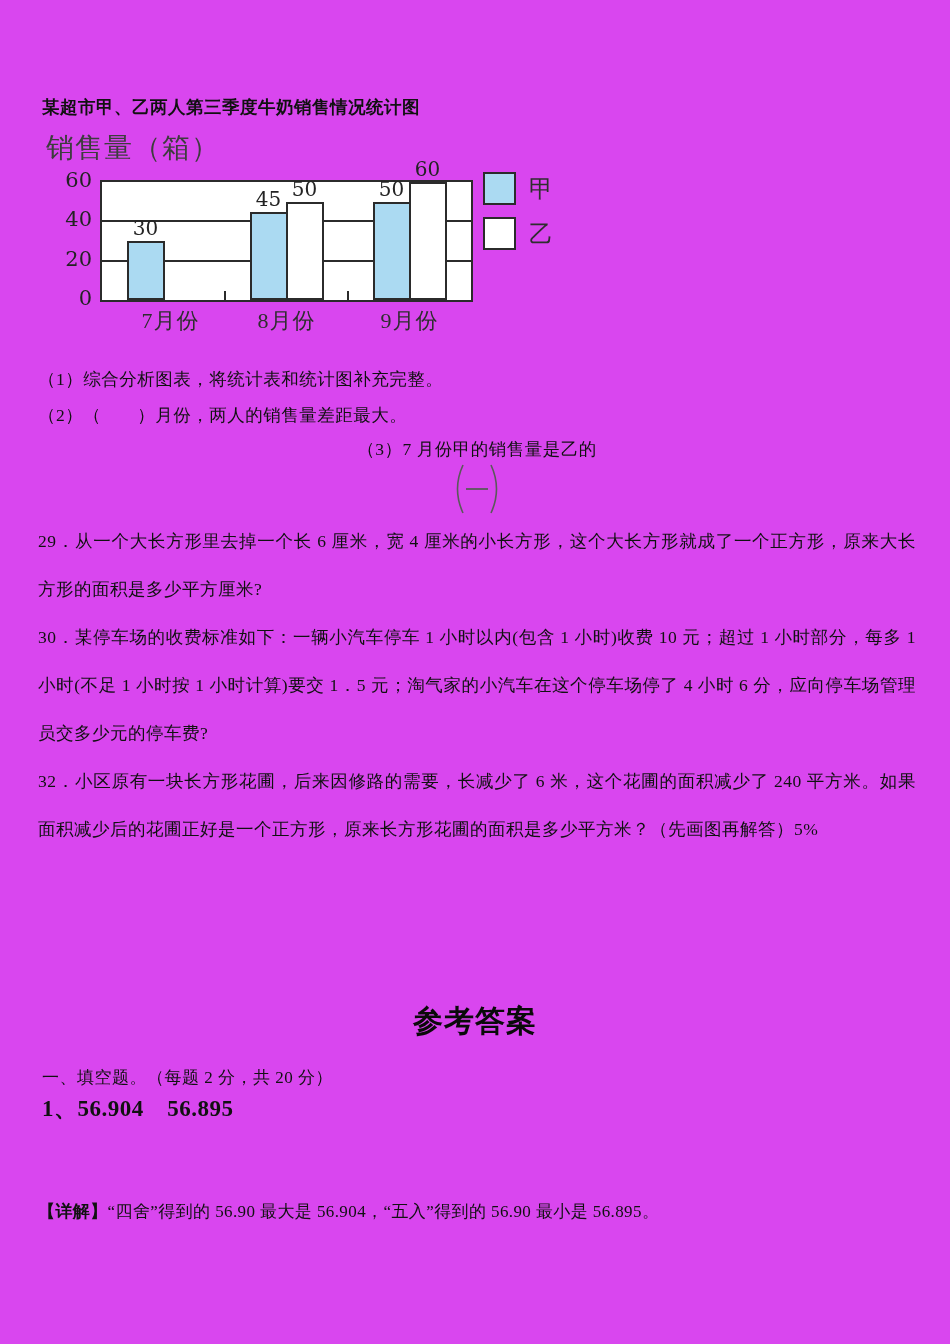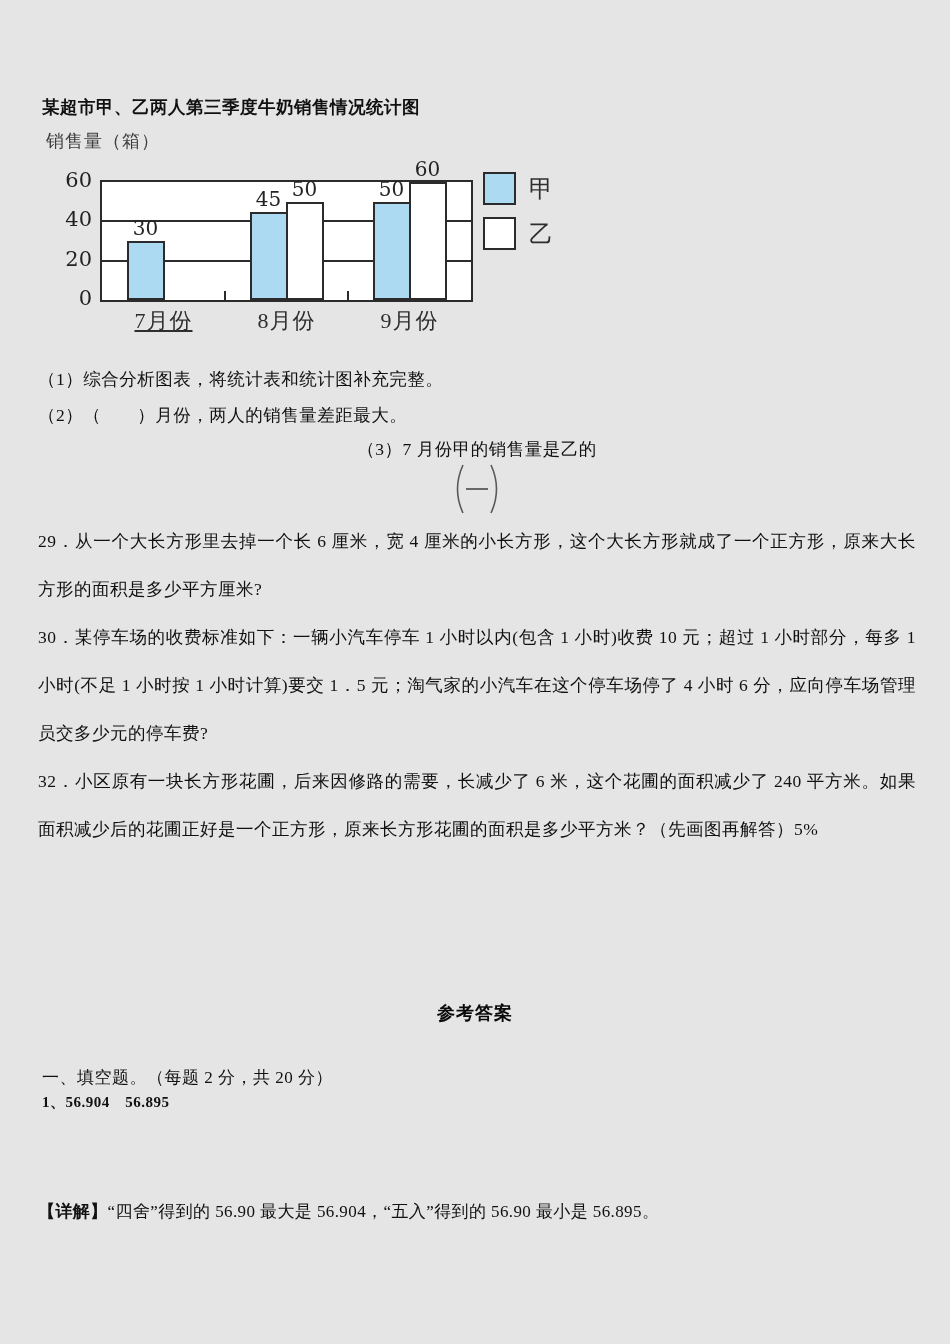--- a/index.html
+++ b/index.html
@@ -1,27 +1,27 @@
 <!DOCTYPE html>
 <html><head>
 <meta charset="utf-8">
 <style>
   html,body{margin:0;padding:0;background:#ffffff;}
   .page{
-    position:relative;width:950px;height:1344px;background:#e5e5e5;
+    position:relative;width:950px;height:1344px;background:#d946ef;
     font-family:"Liberation Serif","DejaVu Serif",serif;color:#141414;
     overflow:hidden;
   }
   
   .chart-caption{
     position:absolute;left:42px;top:95px;font-size:17.5px;font-weight:600;
     letter-spacing:.5px;color:#111;
   }
   .chart-ylabel{
-    position:absolute;left:46px;top:129px;font-size:18px;color:#3d3d3d;letter-spacing:1px;
+    position:absolute;left:46px;top:129px;font-size:28px;color:#3d3d3d;letter-spacing:1px;
   }
   .plot{
     position:absolute;left:100px;top:180px;width:373px;height:122px;
     border:2px solid #2b2b2b;box-sizing:border-box;background:#fff;
   }
   .gridline{position:absolute;left:0;right:0;height:2px;background:#2b2b2b;}
   .xtick{position:absolute;bottom:0;width:2px;height:9px;background:#2b2b2b;}
   .bar{position:absolute;bottom:0;border:2px solid #2b2b2b;box-sizing:border-box;}
   .bar-label{
     position:absolute;width:50px;text-align:center;font-size:20px;color:#232323;
@@ -51,27 +51,27 @@
   .fraction-blank{display:inline-block;margin:0 2px;}
   .questions{position:absolute;left:38px;top:517px;width:878px;}
   .questions p{
     margin:0;font-size:17.5px;letter-spacing:.5px;line-height:48px;
     text-align:justify;color:#111;
   }
   
   .answers-heading{
     position:absolute;left:0;top:1001px;width:950px;text-align:center;
     font-family:"Liberation Sans","DejaVu Sans",sans-serif;font-weight:bold;
-    font-size:18px;color:#0a0a0a;letter-spacing:1px;
+    font-size:30px;color:#0a0a0a;letter-spacing:1px;
   }
   .answer-section-title{
     position:absolute;left:42px;top:1066px;font-size:17px;letter-spacing:.5px;color:#111;
   }
   .answer-item{
-    position:absolute;left:42px;top:1093px;font-size:15px;font-weight:bold;
+    position:absolute;left:42px;top:1093px;font-size:23px;font-weight:bold;
     letter-spacing:.5px;color:#111;
   }
   .answer-para{
     position:absolute;left:38px;width:880px;margin:0;font-size:17px;
     line-height:35px;letter-spacing:.4px;text-align:justify;color:#111;
   }
   .answer-para b{font-weight:bold;}
 </style>
 </head>
 <body>
@@ -98,21 +98,21 @@
         <div class="bar" style="left: 306.5px; width: 38px; height: 118px; background: rgb(255, 255, 255);"></div>
         <div class="bar-label" style="left: 300.5px; bottom: 120px;">60</div>
       </div>
     <div class="yticks">
         <div class="ytick" style="top: 286px;">0</div>
         <div class="ytick" style="top: 246.667px;">20</div>
         <div class="ytick" style="top: 207.333px;">40</div>
         <div class="ytick" style="top: 168px;">60</div>
       </div>
     <div class="xlabels">
-        <div class="xlabel" style="left: 102px; width: 123px; text-decoration: underline;">7月份</div>
+        <div class="xlabel" style="left: 109px; width: 123px;">7月份</div>
         <div class="xlabel" style="left: 225px; width: 123px;">8月份</div>
         <div class="xlabel" style="left: 348px; width: 123px;">9月份</div>
       </div>
     <div class="legend">
         <div class="legend-row">
           <span class="legend-box" style="background: rgb(171, 218, 242);"></span>
           <span class="legend-label">甲</span>
         </div>
         <div class="legend-row">
           <span class="legend-box" style="background: rgb(255, 255, 255);"></span>

